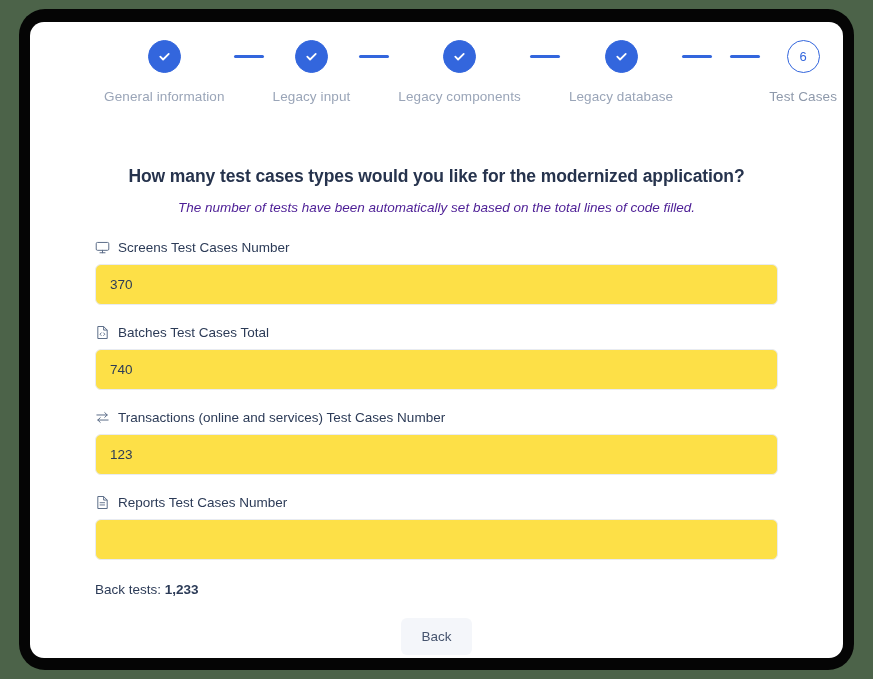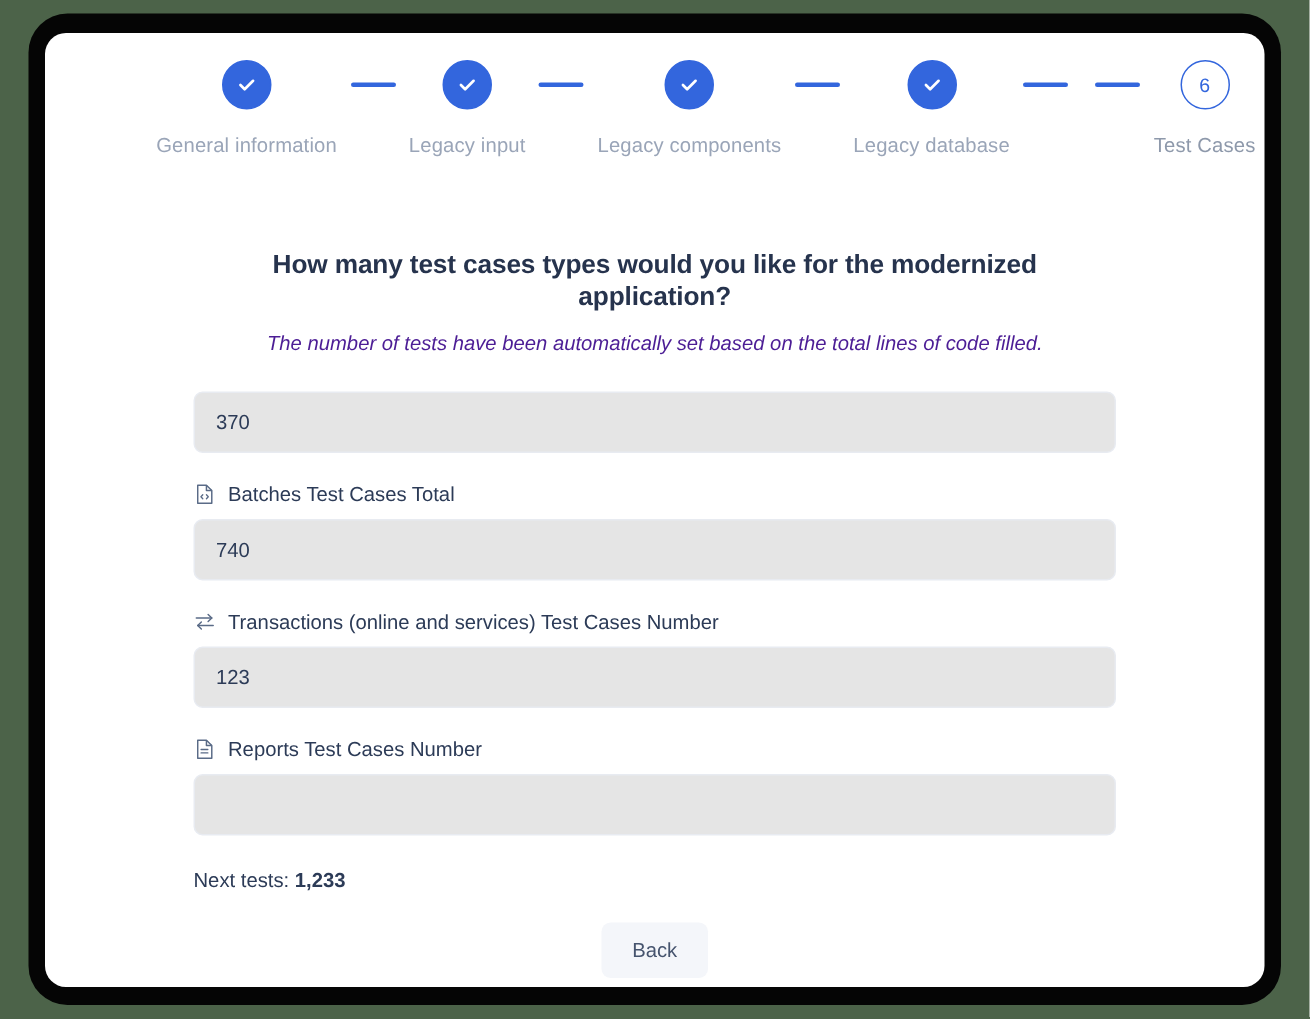--- a/index.html
+++ b/index.html
@@ -96,21 +96,21 @@
     margin: 15px 9px 0 9px;
   }
 
   
   #form-area {
     position: absolute;
     left: 0;
     top: 93px;
     width: 813px;
     bottom: 0;
-    padding: 0 99px;
+    padding: 0 65px;
     box-sizing: border-box;
   }
 
   #page-title {
     margin: 0;
     padding-top: 51px;
     font-size: 17.5px;
     font-weight: bold;
     color: #26334d;
     text-align: center;
@@ -145,21 +145,21 @@
     justify-content: center;
   }
   .field-icon svg { display: block; }
 
   .field-input {
     width: 100%;
     height: 41px;
     box-sizing: border-box;
     border: 1px solid #e8ebf1;
     border-radius: 6px;
-    background: #e5e5e5;
+    background: #fde047;
     font-family: "Liberation Sans", sans-serif;
     font-size: 13.5px;
     color: #2c3b57;
     padding: 0 14px;
     outline: none;
   }
   .field-input::placeholder { color: #b6bfcd; }
 
   #total-tests {
     margin-top: 22px;
@@ -270,20 +270,30 @@
       </div>
 
     </div>
 
     <div id="form-area">
 
       <h1 id="page-title">How many test cases types would you like for the modernized application?</h1>
       <p id="page-subtitle">The number of tests have been automatically set based on the total lines of code filled.</p>
 
       <div class="field-group">
+        <label class="field-label">
+          <span class="field-icon">
+            <svg width="15" height="15" viewBox="0 0 16 16" fill="none">
+              <rect x="1.3" y="2.6" width="13.4" height="8.4" rx="1.3" stroke="#5a6b87" stroke-width="1.05"></rect>
+              <path d="M5.3 13.6 H10.7" stroke="#5a6b87" stroke-width="1.05" stroke-linecap="round"></path>
+              <path d="M8 11 V13.6" stroke="#5a6b87" stroke-width="1.05" stroke-linecap="round"></path>
+            </svg>
+          </span>
+          <span>Screens Test Cases Number</span>
+        </label>
         <input class="field-input" type="text" value="370" style="">
       </div>
 
       <div class="field-group">
         <label class="field-label">
           <span class="field-icon">
             <svg width="15" height="15" viewBox="0 0 16 16" fill="none">
               <path d="M3 1.6 H9.2 L13 5.4 V14.4 H3 Z" stroke="#5a6b87" stroke-width="1.05" stroke-linejoin="round"></path>
               <path d="M9.2 1.6 V5.4 H13" stroke="#5a6b87" stroke-width="1.05" stroke-linejoin="round"></path>
               <path d="M6.6 8.4 L5.3 9.8 L6.6 11.2" stroke="#5a6b87" stroke-width="0.95" stroke-linecap="round" stroke-linejoin="round"></path>
@@ -319,21 +329,21 @@
               <path d="M5.4 8.2 H10.2" stroke="#5a6b87" stroke-width="0.95" stroke-linecap="round"></path>
               <path d="M5.4 10.6 H10.2" stroke="#5a6b87" stroke-width="0.95" stroke-linecap="round"></path>
             </svg>
           </span>
           <span>Reports Test Cases Number</span>
         </label>
         <input class="field-input" type="text" value="" style="">
       </div>
 
       <div id="total-tests">
-        <span>Next tests:</span>
+        <span>Back tests:</span>
         <b>1,233</b>
       </div>
 
       <div id="button-row">
         <button id="back-button">Back</button>
         <button id="next-button">Next</button>
       </div>
 
     </div>
   </div>

